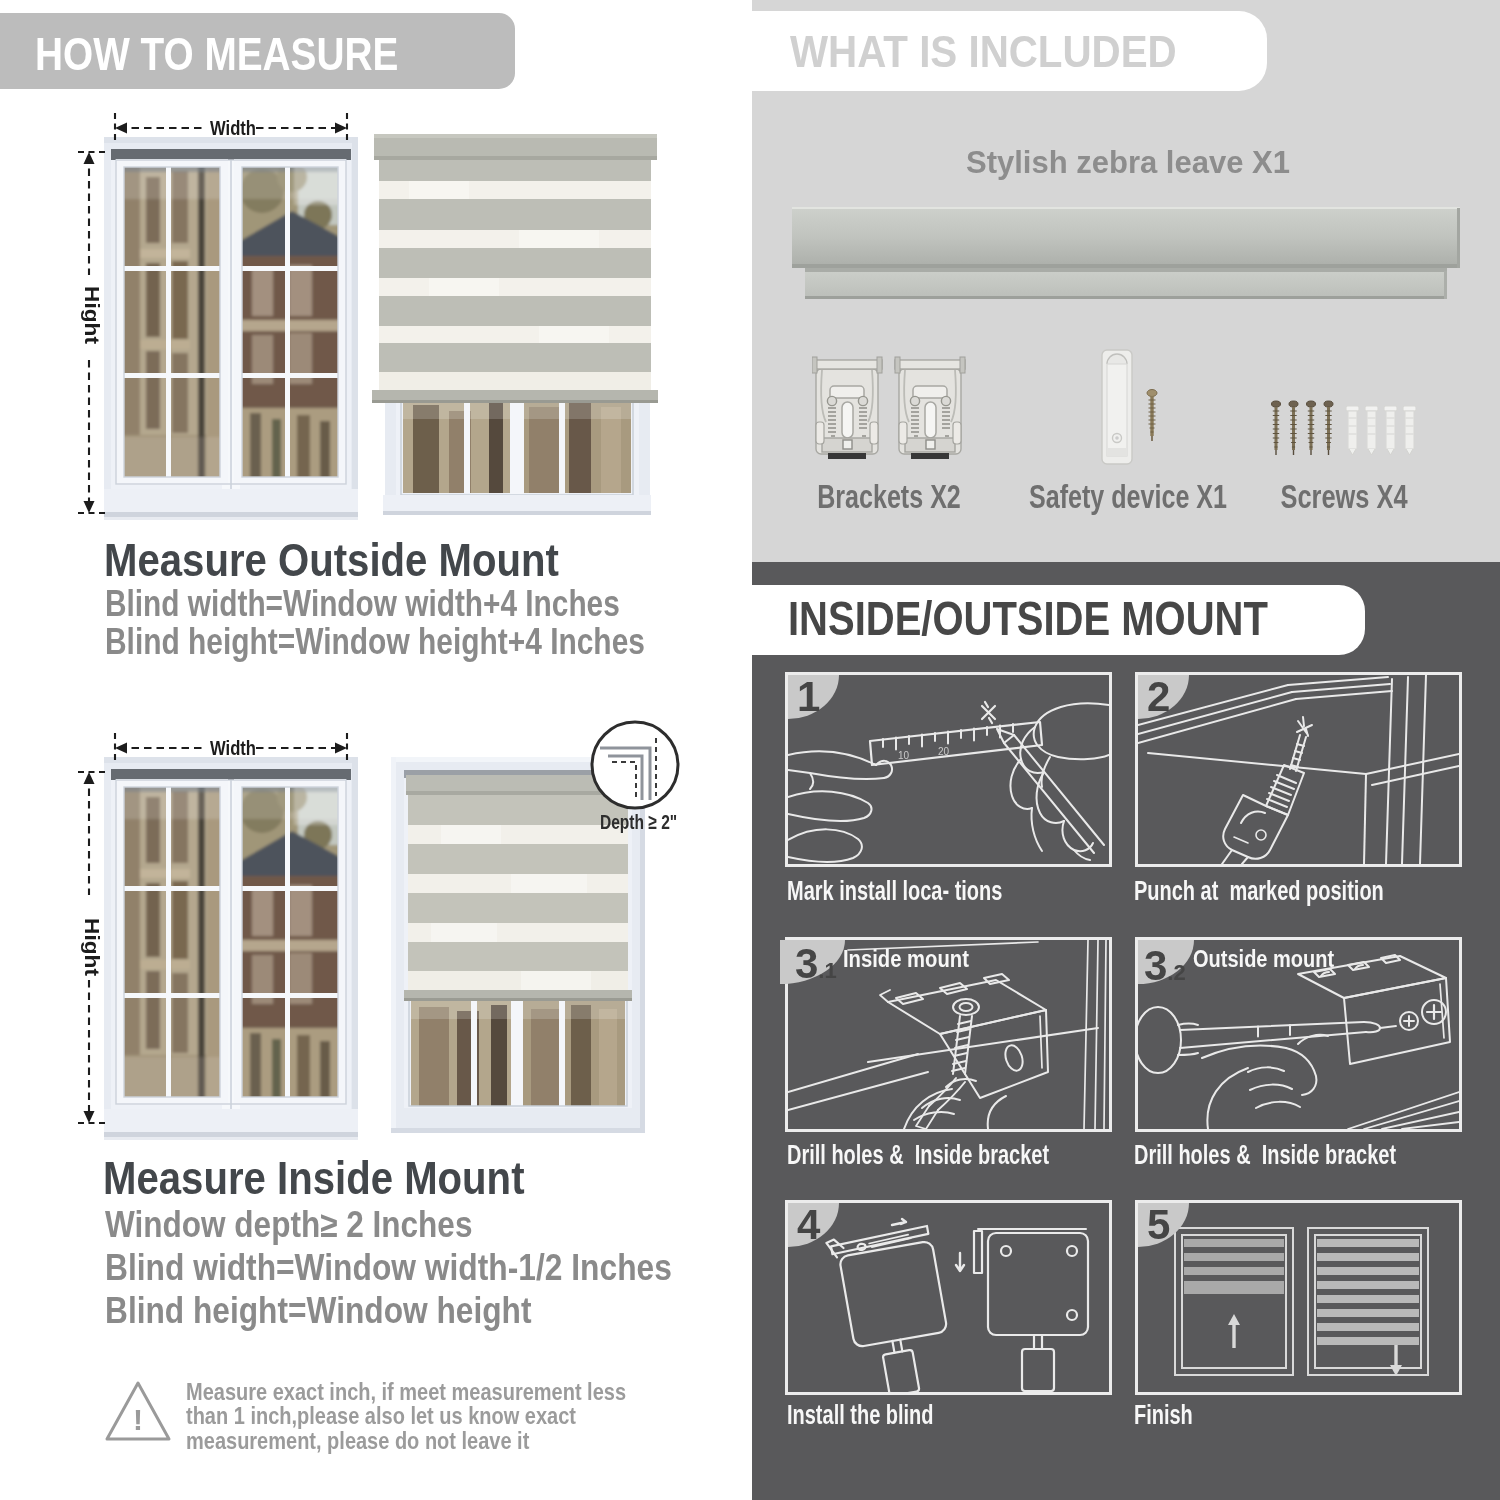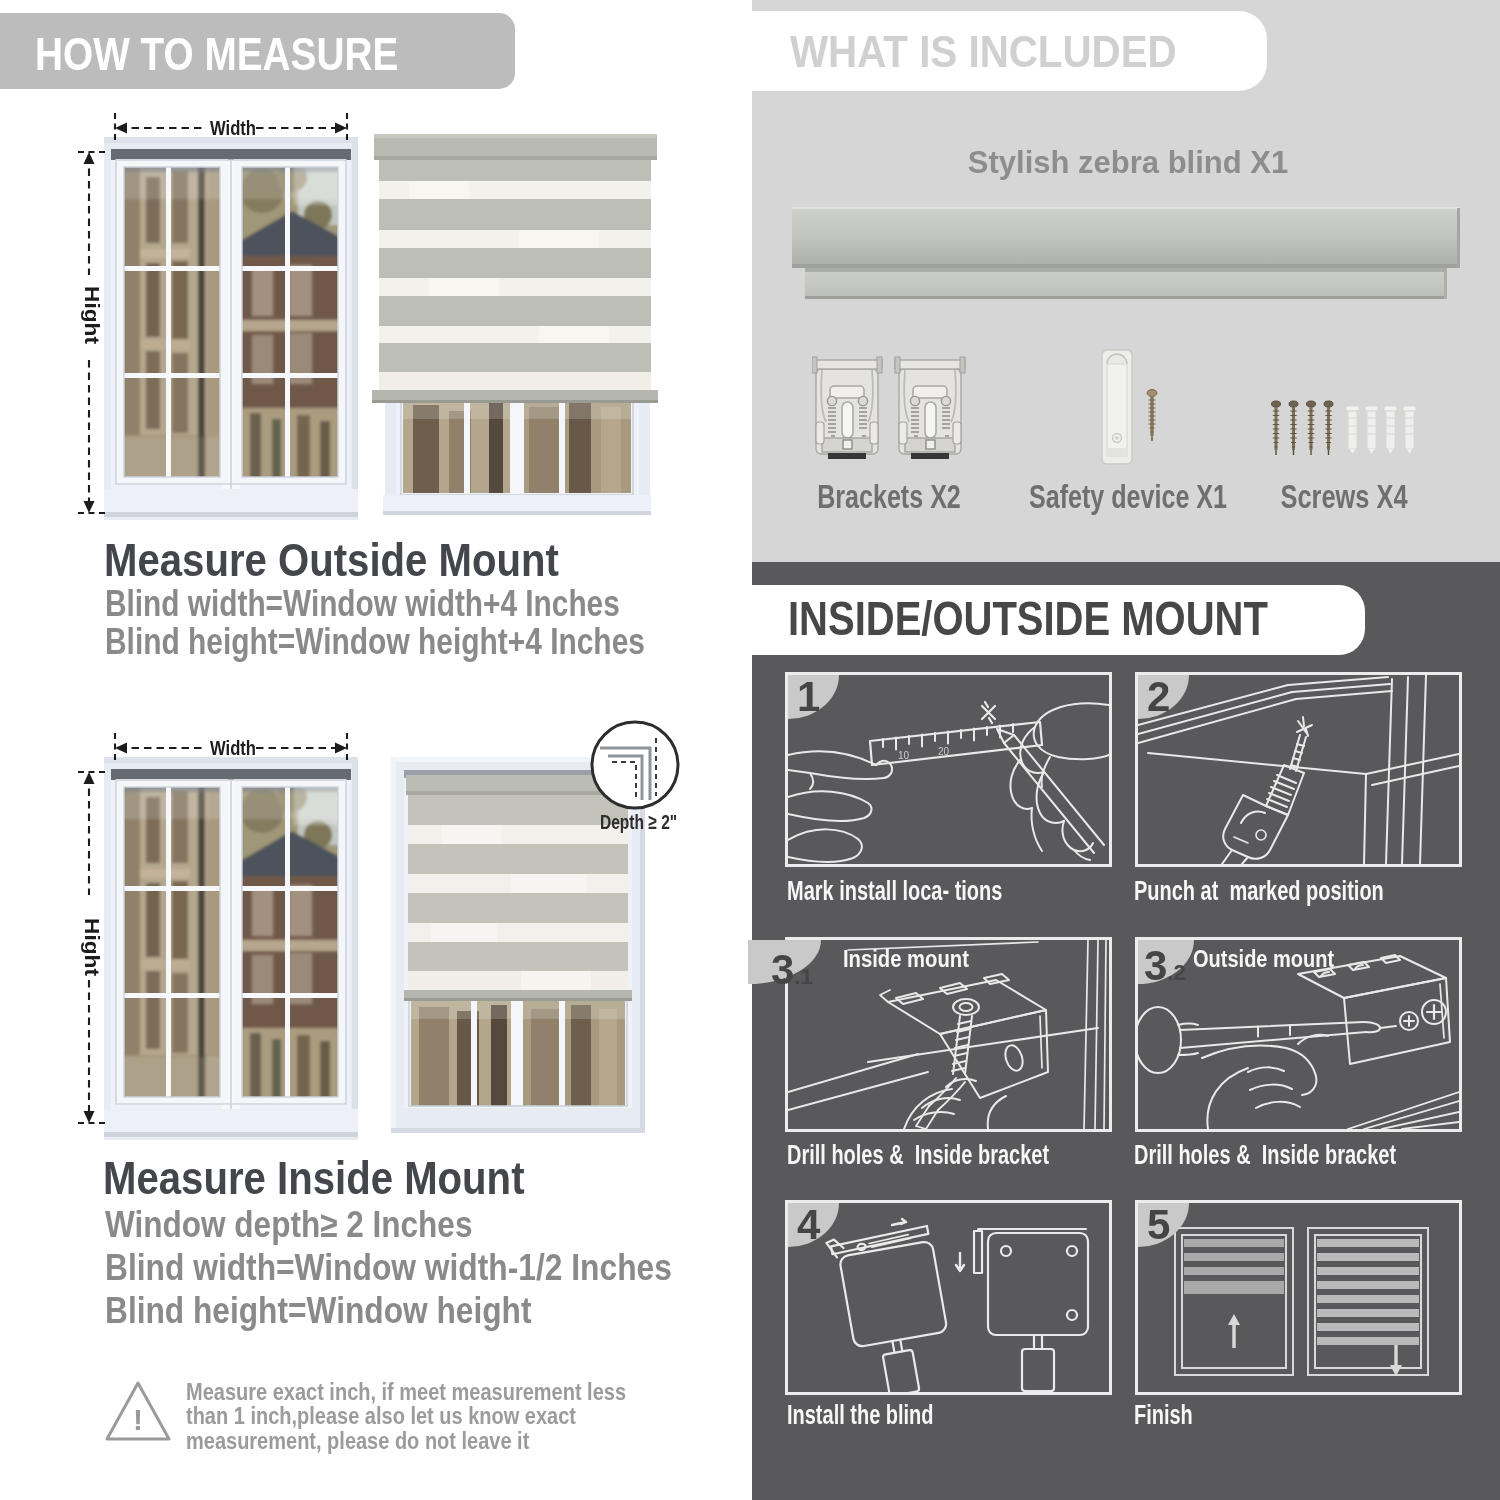--- a/index.html
+++ b/index.html
@@ -101,21 +101,21 @@
 
 <svg class="abs" style="left:103px;top:1378px" width="70" height="66" viewBox="0 0 70 66">
   <path d="M35,5 L66,61 L4,61 Z" fill="none" stroke="#9a9a9a" stroke-width="3" stroke-linejoin="round"></path>
   <text x="35" y="52" font-family="Liberation Sans,sans-serif" font-weight="bold" font-size="30" fill="#9a9a9a" text-anchor="middle">!</text>
 </svg>
 <div class="abs b" style="left:186px;top:1380px;font-size:24px;line-height:24.3px;color:#9b9b9b;transform:scaleX(0.833);transform-origin:left top">Measure exact inch, if meet measurement less<br>than 1 inch,please also let us know exact<br>measurement, please do not leave it</div>
 
 <div class="abs" style="left:752px;top:0;width:748px;height:562px;background:#d6d6d6"></div>
 <div class="abs" style="left:752px;top:11px;width:515px;height:80px;background:#ffffff;border-radius:0 28px 28px 0"></div>
 <div class="abs b" style="left:790px;top:26px;font-size:45px;color:#d0d0d0;transform:scaleX(0.896);transform-origin:left top">WHAT IS INCLUDED</div>
-<div class="abs b" style="left:1128px;top:145px;font-size:31px;color:#8d8d8d;white-space:nowrap;transform:translateX(-50%)">Stylish zebra blind X1</div>
+<div class="abs b" style="left:1128px;top:145px;font-size:31px;color:#8d8d8d;white-space:nowrap;transform:translateX(-50%)">Stylish zebra leave X1</div>
 
 <svg class="abs" style="left:792px;top:205px" width="668" height="100" viewBox="0 0 668 100">
       <use href="#blindbar"></use>
     </svg>
 
 <svg class="abs" style="left:812px;top:356px" width="156" height="106" viewBox="0 0 156 106">
       <use href="#brackets"></use>
     </svg>
 
 <svg class="abs" style="left:1098px;top:348px" width="70" height="120" viewBox="0 0 70 120">
@@ -155,21 +155,21 @@
     </svg>
 <svg class="abs" style="left:788px;top:1203px" width="321" height="189" viewBox="0 0 321 189">
       <use href="#art4"></use>
     </svg>
 <svg class="abs" style="left:1138px;top:1203px" width="321" height="189" viewBox="0 0 321 189">
       <use href="#art5"></use>
     </svg>
 
 <div class="badge" style="left:788px;top:675px;width:42px;height:44px;font-size:42px;line-height:44px;padding-left:9px">1</div>
 <div class="badge" style="left:1138px;top:675px;width:42px;height:44px;font-size:42px;line-height:44px;padding-left:9px">2</div>
-<div class="badge" style="left:748px;top:940px;width:50px;height:44px;font-size:42px;line-height:60px;padding-left:23px">3<span style="font-size:22px">.1</span></div>
+<div class="badge" style="left:780px;top:940px;width:50px;height:44px;font-size:42px;line-height:48px;padding-left:15px">3<span style="font-size:22px">.1</span></div>
 <div class="badge" style="left:1138px;top:940px;width:50px;height:44px;font-size:42px;line-height:52px;padding-left:6px">3<span style="font-size:22px">.2</span></div>
 <div class="badge" style="left:788px;top:1203px;width:42px;height:44px;font-size:42px;line-height:44px;padding-left:9px">4</div>
 <div class="badge" style="left:1138px;top:1203px;width:42px;height:44px;font-size:42px;line-height:44px;padding-left:9px">5</div>
 
 <div class="abs b" style="left:843px;top:946px;font-size:23px;color:#f7f7f7;white-space:nowrap;transform:scaleX(0.88);transform-origin:left top">Inside mount</div>
 <div class="abs b" style="left:1193px;top:946px;font-size:23px;color:#f7f7f7;white-space:nowrap;transform:scaleX(0.87);transform-origin:left top">Outside mount</div>
 
 <div class="abs cap" style="left:787px;top:876px">Mark install loca- tions</div>
 <div class="abs cap" style="left:1134px;top:876px">Punch at  marked position</div>
 <div class="abs cap" style="left:787px;top:1140px">Drill holes &amp;  Inside bracket</div>

